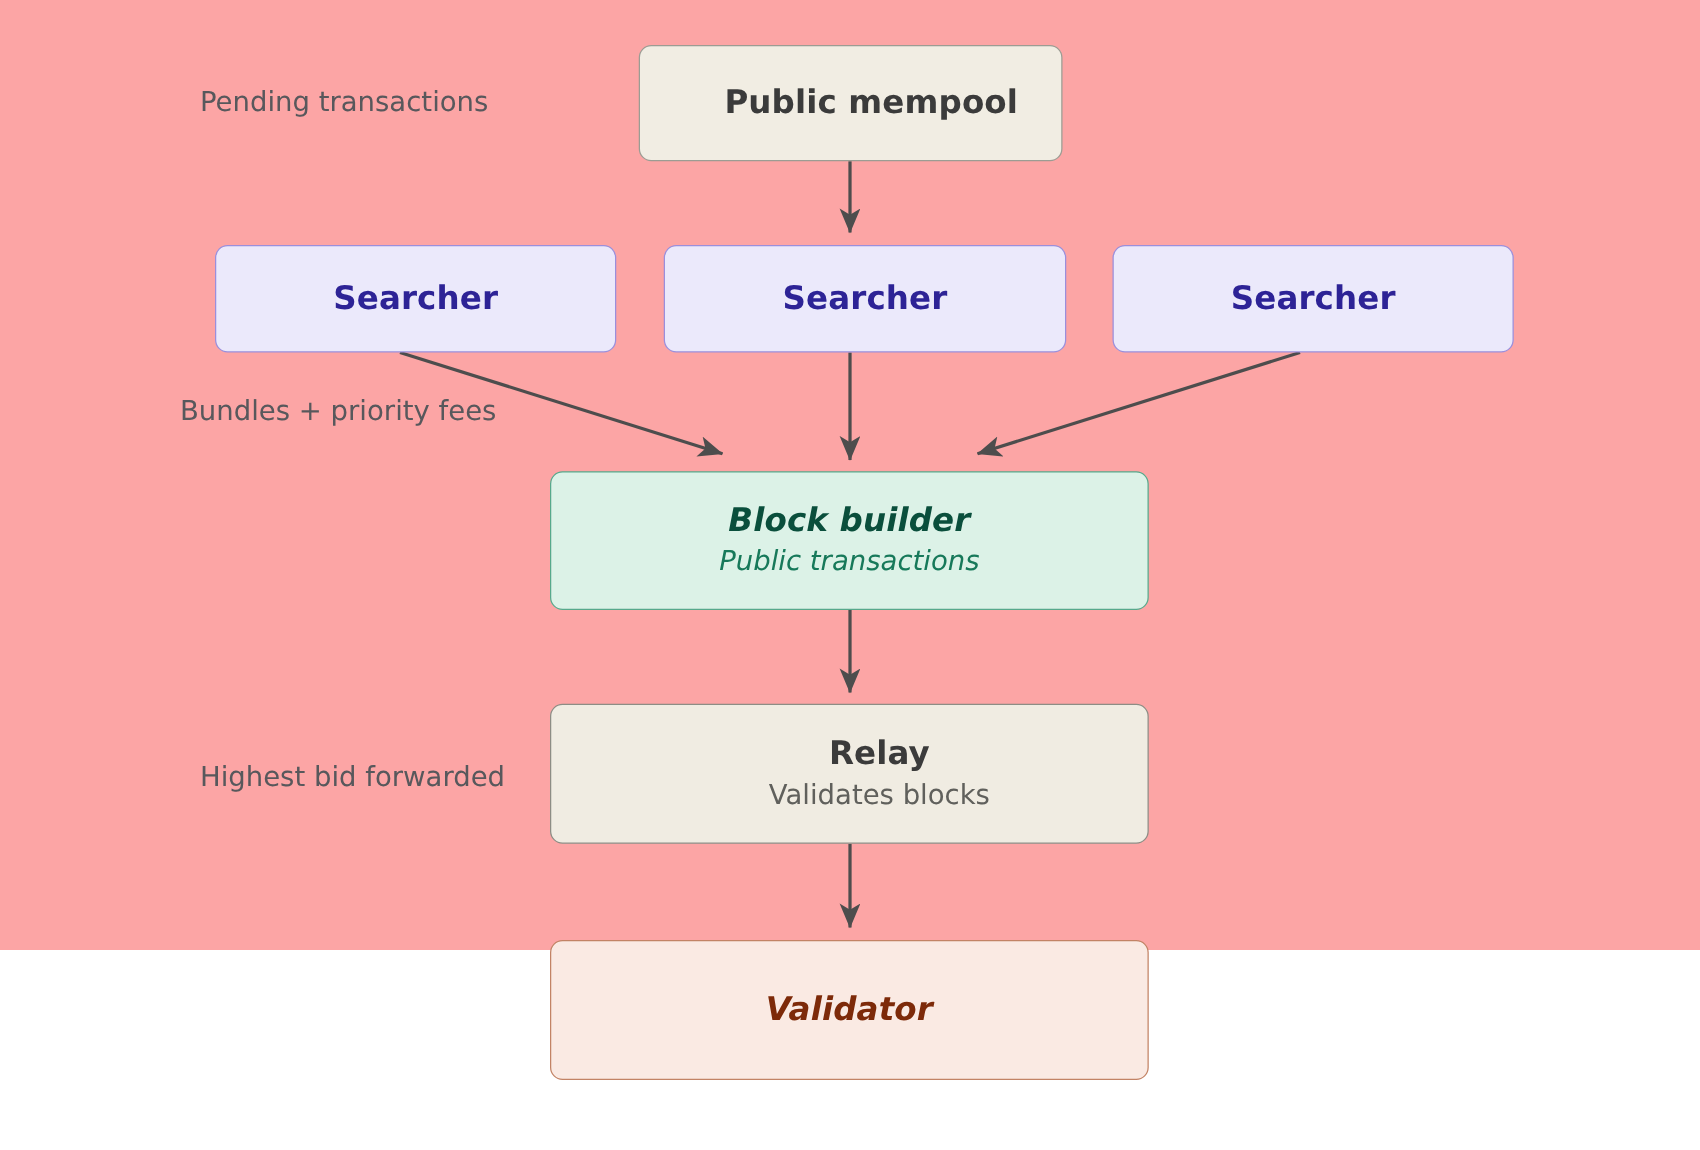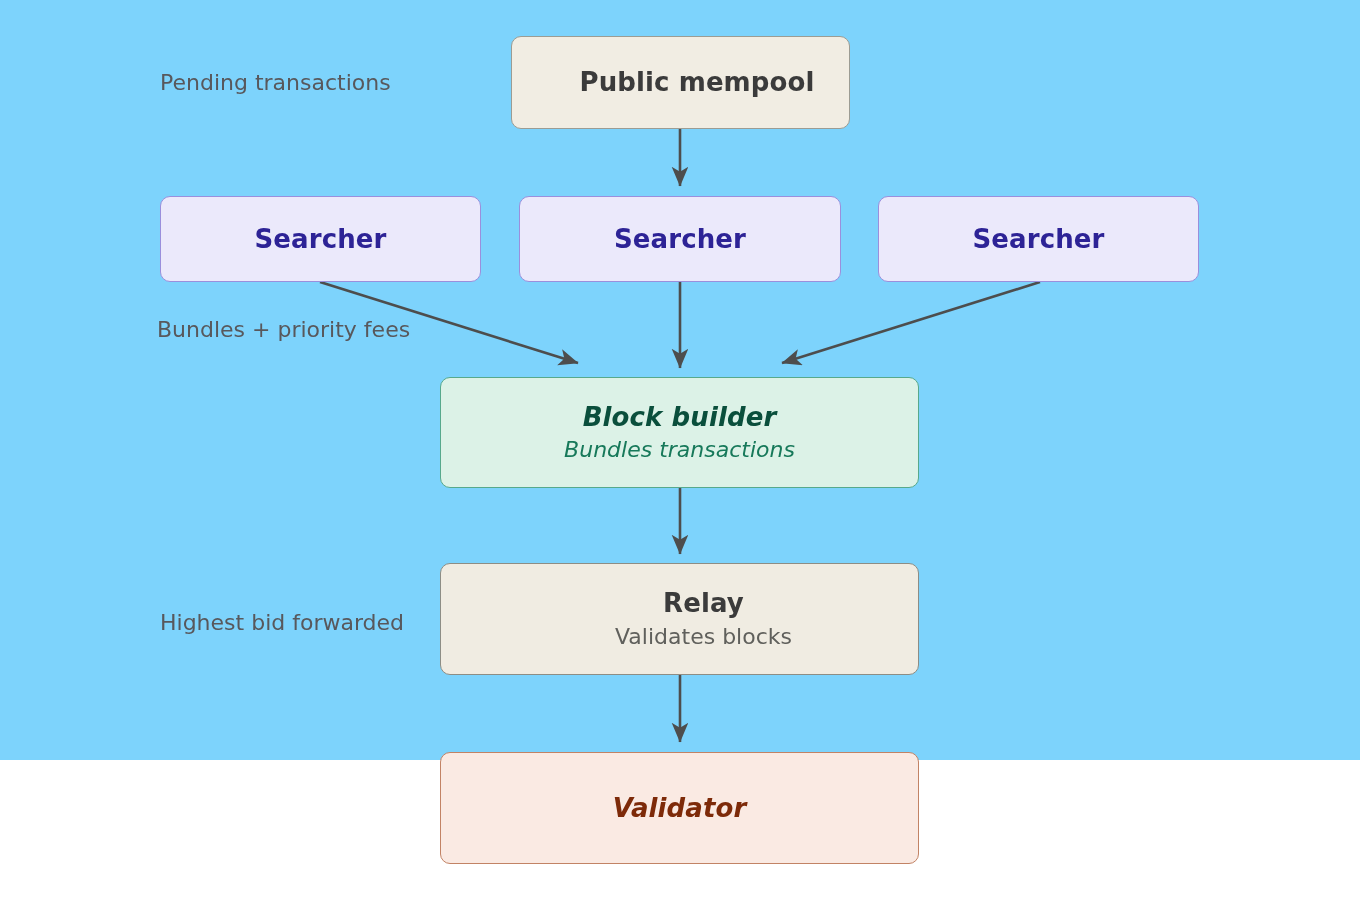--- a/index.html
+++ b/index.html
@@ -10,21 +10,21 @@
   body {
     width: 1360px;
     height: 920px;
     font-family: "DejaVu Sans", sans-serif;
     overflow: hidden;
   }
   #canvas {
     position: relative;
     width: 1360px;
     height: 760px;
-    background: #7dd3fc;
+    background: #fca5a5;
   }
   svg.edges {
     position: absolute;
     left: 0;
     top: 0;
     width: 1360px;
     height: 920px;
     overflow: visible;
   }
   .node {
@@ -55,20 +55,21 @@
   
   .n-mempool {
     background: #f1ede3;
     border-color: #9c9c93;
   }
   .n-mempool .title { color: #3b3b3b; }
 
   .n-searcher {
     background: #ebe9fb;
     border-color: #9a8fdc;
+    margin-left: 12px;
   }
   .n-searcher .title { color: #2d2396; }
 
   .n-builder {
     background: #dcf2e7;
     border-color: #57a98c;
   }
   .n-builder .title { color: #0a4f3c; }
   .n-builder .subtitle { color: #17795a; }
 
@@ -115,21 +116,21 @@
 
     <line x1="1040" y1="282" x2="782" y2="363" stroke="#4d4d4d" stroke-width="2.6" marker-end="url(#arrowhead)"></line>
 
     <line x1="680" y1="488" x2="680" y2="554" stroke="#4d4d4d" stroke-width="2.6" marker-end="url(#arrowhead)"></line>
 
     <line x1="680" y1="675" x2="680" y2="742" stroke="#4d4d4d" stroke-width="2.6" marker-end="url(#arrowhead)"></line>
   </svg>
 
   <div class="side-label" style="left:160px; top:70px;">Pending transactions</div>
 
-  <div class="side-label" style="left:157px; top:317px;">Bundles + priority fees</div>
+  <div class="side-label" style="left:144px; top:317px;">Bundles + priority fees</div>
 
   <div class="side-label" style="left:160px; top:610px;">Highest bid forwarded</div>
 
   <div class="node n-mempool" style="left:511px; top:36px; width:339px; height:93px;padding-left:33px;">
     <div class="title">Public mempool</div>
   </div>
 
   <div class="node n-searcher" style="left:160px; top:196px; width:321px; height:86px;">
     <div class="title">Searcher</div>
   </div>
@@ -137,21 +138,21 @@
   <div class="node n-searcher" style="left:519px; top:196px; width:322px; height:86px;">
     <div class="title">Searcher</div>
   </div>
 
   <div class="node n-searcher" style="left:878px; top:196px; width:321px; height:86px;">
     <div class="title">Searcher</div>
   </div>
 
   <div class="node n-builder" style="left:440px; top:377px; width:479px; height:111px;font-style:italic;">
     <div class="title">Block builder</div>
-    <div class="subtitle">Bundles transactions</div>
+    <div class="subtitle">Public transactions</div>
   </div>
 
   <div class="node n-relay" style="left:440px; top:563px; width:479px; height:112px;">
     <div class="title">Relay</div>
     <div class="subtitle">Validates blocks</div>
   </div>
 
   <div class="node n-validator" style="left:440px; top:752px; width:479px; height:112px;font-style:italic;">
     <div class="title">Validator</div>
   </div>

